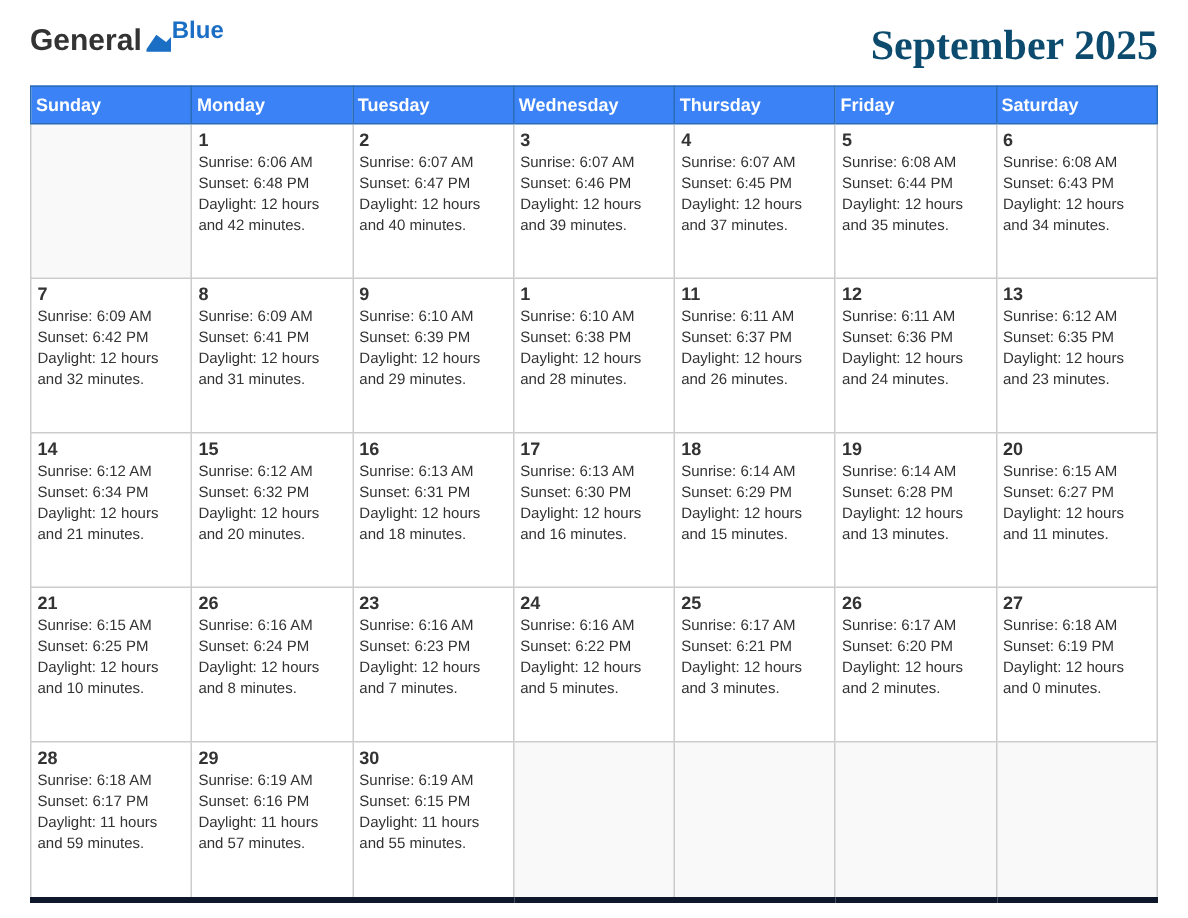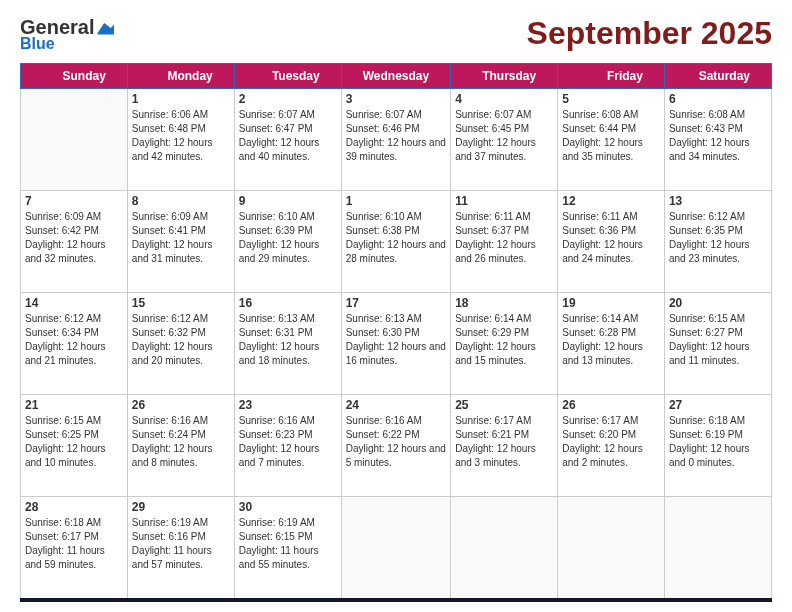--- a/index.html
+++ b/index.html
@@ -18,56 +18,57 @@
       flex-direction: column;
     }
     .header {
       display: flex;
       justify-content: space-between;
       align-items: flex-start;
       margin-bottom: 10px;
     }
     .logo {
       display: flex;
-      flex-direction: column;
+      flex-direction: row;
       align-items: flex-start;
     }
     .logo-icon {
       width: 18px;
       height: 14px;
       margin-left: 2px;
     }
     .logo-row {
       display: flex;
       align-items: center;
     }
     .title-block {
       text-align: right;
     }
     .month-title {
-      font-size: 32px;
+      font-size: 28px;
       font-weight: bold;
-      color: #7f1d1d;
+      color: #0c4a6e;
       line-height: 1.1;
+      font-family: Liberation Serif, serif;
     }
     .location {
       font-size: 14px;
       color: #555;
     }
     .calendar {
       width: 100%;
       border-collapse: collapse;
       flex: 1;
       font-size: 10.5px;
     }
     .calendar th {
-      background: #be185d;
+      background: #3b82f6;
       color: #fff;
-      padding: 5px 21px;
-      text-align: right;
+      padding: 5px 3px;
+      text-align: left;
       font-weight: bold;
       font-size: 12px;
       border: 1px solid #2a6cb5;
     }
     .calendar td {
       border: 1px solid #ccc;
       vertical-align: top;
       padding: 3px 4px;
       width: calc(100% / 7);
       background: #fff;

